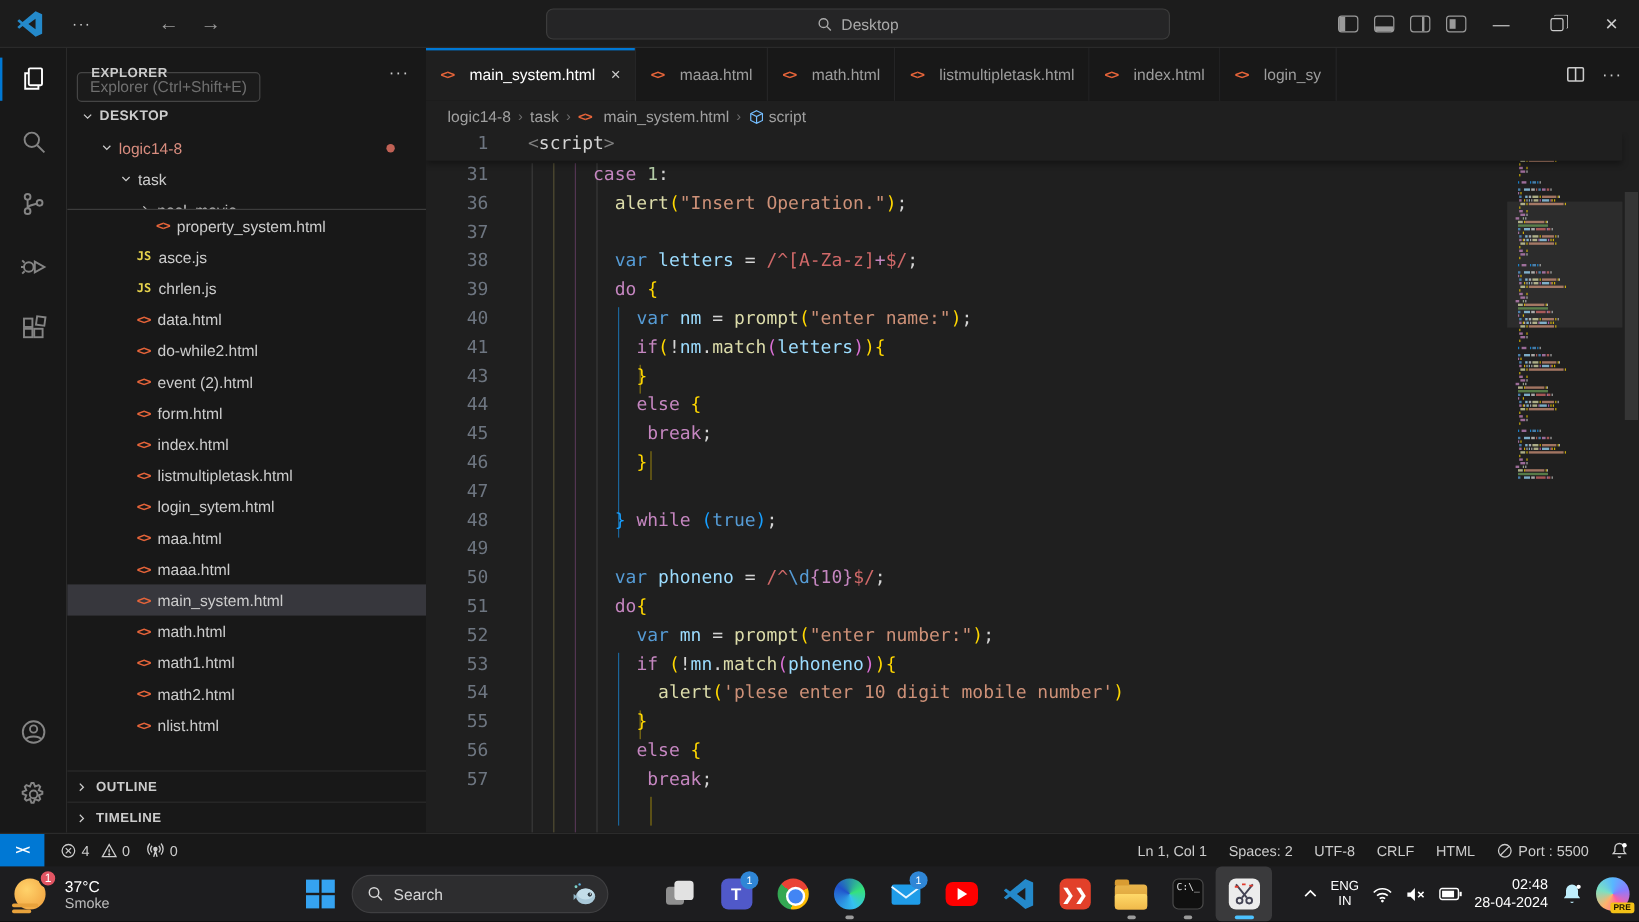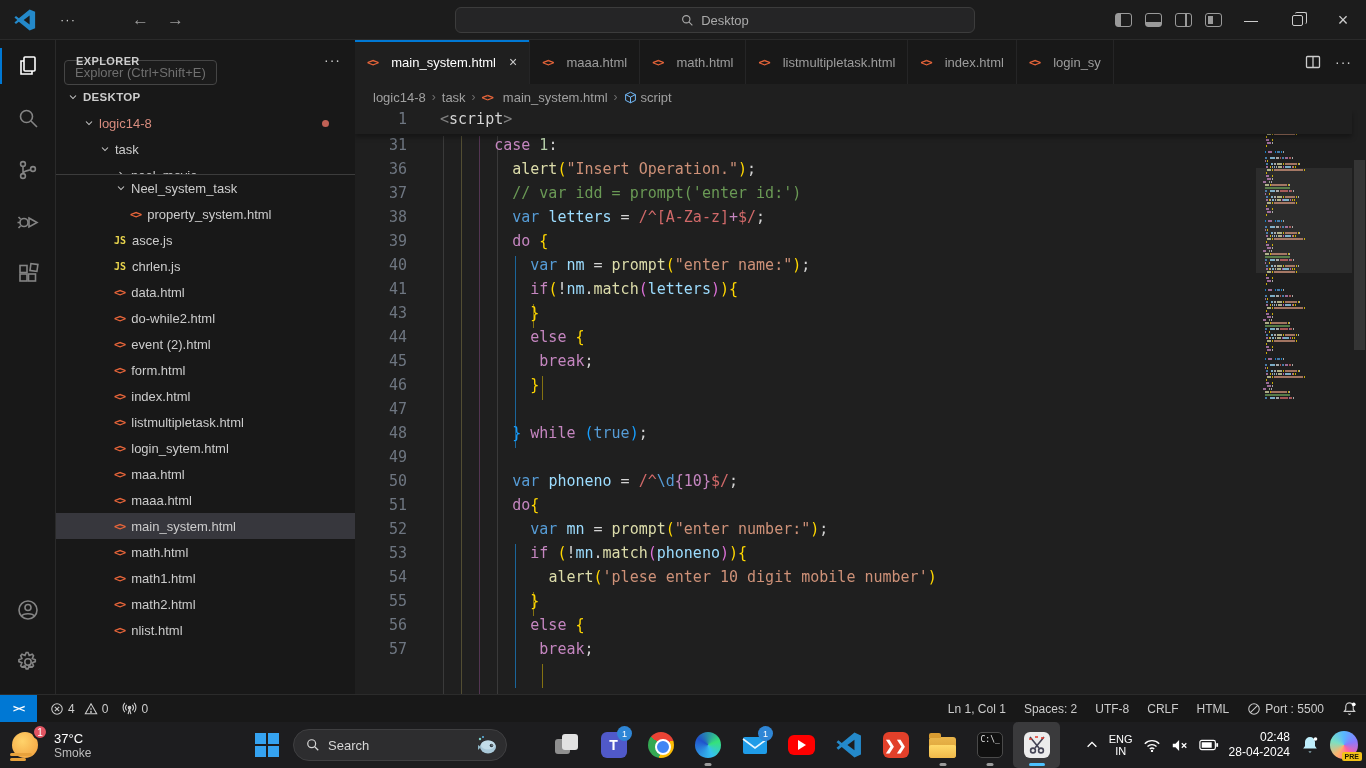--- a/index.html
+++ b/index.html
@@ -264,95 +264,105 @@
           <div class="clip-wrap">
             <div class="tree-row" style="padding-left: 58px;">
               <span class="twisty">
                 <svg width="12" height="12" viewBox="0 0 16 16">
                   <path d="M6 4 l4 4 -4 4" stroke="#cccccc" stroke-width="1.4" fill="none"></path>
                 </svg>
               </span>
               <span>neel_movie</span>
             </div>
           </div>
-          <div class="tree-row" style="padding-left: 58px;">
+          <div class="tree-row" style="padding-left: 74px;">
+            <span class="fi html">&lt;&gt;</span>
+            <span>property_system.html</span>
+          </div>
+          <div class="tree-row" style="padding-left: 58px;">
+            <span class="fi js">JS</span>
+            <span>asce.js</span>
+          </div>
+          <div class="tree-row" style="padding-left: 58px;">
+            <span class="fi js">JS</span>
+            <span>chrlen.js</span>
+          </div>
+          <div class="tree-row" style="padding-left: 58px;">
+            <span class="fi html">&lt;&gt;</span>
+            <span>data.html</span>
+          </div>
+          <div class="tree-row" style="padding-left: 58px;">
+            <span class="fi html">&lt;&gt;</span>
+            <span>do-while2.html</span>
+          </div>
+          <div class="tree-row" style="padding-left: 58px;">
+            <span class="fi html">&lt;&gt;</span>
+            <span>event (2).html</span>
+          </div>
+          <div class="tree-row" style="padding-left: 58px;">
+            <span class="fi html">&lt;&gt;</span>
+            <span>form.html</span>
+          </div>
+          <div class="tree-row" style="padding-left: 58px;">
+            <span class="fi html">&lt;&gt;</span>
+            <span>index.html</span>
+          </div>
+          <div class="tree-row" style="padding-left: 58px;">
+            <span class="fi html">&lt;&gt;</span>
+            <span>listmultipletask.html</span>
+          </div>
+          <div class="tree-row" style="padding-left: 58px;">
+            <span class="fi html">&lt;&gt;</span>
+            <span>login_sytem.html</span>
+          </div>
+          <div class="tree-row" style="padding-left: 58px;">
+            <span class="fi html">&lt;&gt;</span>
+            <span>maa.html</span>
+          </div>
+          <div class="tree-row" style="padding-left: 58px;">
+            <span class="fi html">&lt;&gt;</span>
+            <span>maaa.html</span>
+          </div>
+          <div class="tree-row selected" style="padding-left: 58px;">
+            <span class="fi html">&lt;&gt;</span>
+            <span>main_system.html</span>
+          </div>
+          <div class="tree-row" style="padding-left: 58px;">
+            <span class="fi html">&lt;&gt;</span>
+            <span>math.html</span>
+          </div>
+          <div class="tree-row" style="padding-left: 58px;">
+            <span class="fi html">&lt;&gt;</span>
+            <span>math1.html</span>
+          </div>
+          <div class="tree-row" style="padding-left: 58px;">
+            <span class="fi html">&lt;&gt;</span>
+            <span>math2.html</span>
+          </div>
+          <div class="tree-row" style="padding-left: 58px;">
+            <span class="fi html">&lt;&gt;</span>
+            <span>nlist.html</span>
+          </div>
+        </div>
+      <div class="sb-sections" id="sections">
+          <div class="sb-sec">
             <span class="twisty">
               <svg width="12" height="12" viewBox="0 0 16 16">
-                <path d="M4 6 l4 4 4-4" stroke="#cccccc" stroke-width="1.4" fill="none"></path>
+                <path d="M6 4 l4 4 -4 4" stroke="#cccccc" stroke-width="1.4" fill="none"></path>
               </svg>
             </span>
-            <span>Neel_system_task</span>
-          </div>
-          <div class="tree-row" style="padding-left: 74px;">
-            <span class="fi html">&lt;&gt;</span>
-            <span>property_system.html</span>
-          </div>
-          <div class="tree-row" style="padding-left: 58px;">
-            <span class="fi js">JS</span>
-            <span>asce.js</span>
-          </div>
-          <div class="tree-row" style="padding-left: 58px;">
-            <span class="fi js">JS</span>
-            <span>chrlen.js</span>
-          </div>
-          <div class="tree-row" style="padding-left: 58px;">
-            <span class="fi html">&lt;&gt;</span>
-            <span>data.html</span>
-          </div>
-          <div class="tree-row" style="padding-left: 58px;">
-            <span class="fi html">&lt;&gt;</span>
-            <span>do-while2.html</span>
-          </div>
-          <div class="tree-row" style="padding-left: 58px;">
-            <span class="fi html">&lt;&gt;</span>
-            <span>event (2).html</span>
-          </div>
-          <div class="tree-row" style="padding-left: 58px;">
-            <span class="fi html">&lt;&gt;</span>
-            <span>form.html</span>
-          </div>
-          <div class="tree-row" style="padding-left: 58px;">
-            <span class="fi html">&lt;&gt;</span>
-            <span>index.html</span>
-          </div>
-          <div class="tree-row" style="padding-left: 58px;">
-            <span class="fi html">&lt;&gt;</span>
-            <span>listmultipletask.html</span>
-          </div>
-          <div class="tree-row" style="padding-left: 58px;">
-            <span class="fi html">&lt;&gt;</span>
-            <span>login_sytem.html</span>
-          </div>
-          <div class="tree-row" style="padding-left: 58px;">
-            <span class="fi html">&lt;&gt;</span>
-            <span>maa.html</span>
-          </div>
-          <div class="tree-row" style="padding-left: 58px;">
-            <span class="fi html">&lt;&gt;</span>
-            <span>maaa.html</span>
-          </div>
-          <div class="tree-row selected" style="padding-left: 58px;">
-            <span class="fi html">&lt;&gt;</span>
-            <span>main_system.html</span>
-          </div>
-          <div class="tree-row" style="padding-left: 58px;">
-            <span class="fi html">&lt;&gt;</span>
-            <span>math.html</span>
-          </div>
-          <div class="tree-row" style="padding-left: 58px;">
-            <span class="fi html">&lt;&gt;</span>
-            <span>math1.html</span>
-          </div>
-          <div class="tree-row" style="padding-left: 58px;">
-            <span class="fi html">&lt;&gt;</span>
-            <span>math2.html</span>
-          </div>
-          <div class="tree-row" style="padding-left: 58px;">
-            <span class="fi html">&lt;&gt;</span>
-            <span>nlist.html</span>
+            <span>OUTLINE</span>
+          </div>
+          <div class="sb-sec">
+            <span class="twisty">
+              <svg width="12" height="12" viewBox="0 0 16 16">
+                <path d="M6 4 l4 4 -4 4" stroke="#cccccc" stroke-width="1.4" fill="none"></path>
+              </svg>
+            </span>
+            <span>TIMELINE</span>
           </div>
         </div>
     </div>
 
     <div class="editor">
       <div class="tabbar">
         <div id="tabs" style="display:flex">
             <div class="tab active">
               <span class="fi html">&lt;&gt;</span>
               <span>main_system.html</span>
@@ -425,21 +435,21 @@
         <div class="guide" style="left:187px; top:266px; height:24px; background:rgba(255,215,0,.45)"></div>
         <div class="guide" style="left:178px; top:482px; height:24px; background:rgba(255,215,0,.45)"></div>
         <div class="guide" style="left:187px; top:554px; height:24px; background:rgba(255,215,0,.45)"></div>
 
         <div class="sticky" id="sticky">
             <div class="line"><span class="ln">1</span><span class="code"><span style="color: var(--c-pun);">&lt;</span><span style="color: var(--c-fg);">script</span><span style="color: var(--c-pun);">&gt;</span></span></div>
           </div>
         <div class="code-lines" id="codelines">
             <div class="line"><span class="ln">31</span><span class="code"><span>      </span><span style="color: var(--c-kw);">case</span><span> </span><span style="color: var(--c-num);">1</span><span style="color: var(--c-fg);">:</span></span></div>
             <div class="line"><span class="ln">36</span><span class="code"><span>        </span><span style="color: var(--c-fn);">alert</span><span style="color: var(--c-b1);">(</span><span style="color: var(--c-str);">"Insert Operation."</span><span style="color: var(--c-b1);">)</span><span style="color: var(--c-fg);">;</span></span></div>
-            <div class="line"><span class="ln">37</span><span class="code"><span>        </span><span style="color: var(--c-cmt);">// var idd = prompt('enter id:')</span></span></div>
+            <div class="line"><span class="ln">37</span><span class="code"><span>        </span></span></div>
             <div class="line"><span class="ln">38</span><span class="code"><span>        </span><span style="color: var(--c-kwb);">var</span><span> </span><span style="color: var(--c-vr);">letters</span><span style="color: var(--c-fg);"> = </span><span style="color: var(--c-rgx);">/^[A-Za-z]</span><span style="color: var(--c-kw);">+</span><span style="color: var(--c-rgx);">$/</span><span style="color: var(--c-fg);">;</span></span></div>
             <div class="line"><span class="ln">39</span><span class="code"><span>        </span><span style="color: var(--c-kw);">do</span><span> </span><span style="color: var(--c-b1);">{</span></span></div>
             <div class="line"><span class="ln">40</span><span class="code"><span>          </span><span style="color: var(--c-kwb);">var</span><span> </span><span style="color: var(--c-vr);">nm</span><span style="color: var(--c-fg);"> = </span><span style="color: var(--c-fn);">prompt</span><span style="color: var(--c-b1);">(</span><span style="color: var(--c-str);">"enter name:"</span><span style="color: var(--c-b1);">)</span><span style="color: var(--c-fg);">;</span></span></div>
             <div class="line"><span class="ln">41</span><span class="code"><span>          </span><span style="color: var(--c-kw);">if</span><span style="color: var(--c-b1);">(</span><span style="color: var(--c-fg);">!</span><span style="color: var(--c-vr);">nm</span><span style="color: var(--c-fg);">.</span><span style="color: var(--c-fn);">match</span><span style="color: var(--c-b2);">(</span><span style="color: var(--c-vr);">letters</span><span style="color: var(--c-b2);">)</span><span style="color: var(--c-b1);">)</span><span style="color: var(--c-b1);">{</span></span></div>
             <div class="line"><span class="ln">43</span><span class="code"><span>          </span><span style="color: var(--c-b1);">}</span></span></div>
             <div class="line"><span class="ln">44</span><span class="code"><span>          </span><span style="color: var(--c-kw);">else</span><span> </span><span style="color: var(--c-b1);">{</span></span></div>
             <div class="line"><span class="ln">45</span><span class="code"><span>           </span><span style="color: var(--c-kw);">break</span><span style="color: var(--c-fg);">;</span></span></div>
             <div class="line"><span class="ln">46</span><span class="code"><span>          </span><span style="color: var(--c-b1);">}</span></span></div>
             <div class="line"><span class="ln">47</span><span class="code"><span></span></span></div>
             <div class="line"><span class="ln">48</span><span class="code"><span>        </span><span style="color: var(--c-b3);">}</span><span> </span><span style="color: var(--c-kw);">while</span><span> </span><span style="color: var(--c-b3);">(</span><span style="color: var(--c-kwb); text-align: center;">true</span><span style="color: var(--c-b3);">)</span><span style="color: var(--c-fg);">;</span></span></div>

